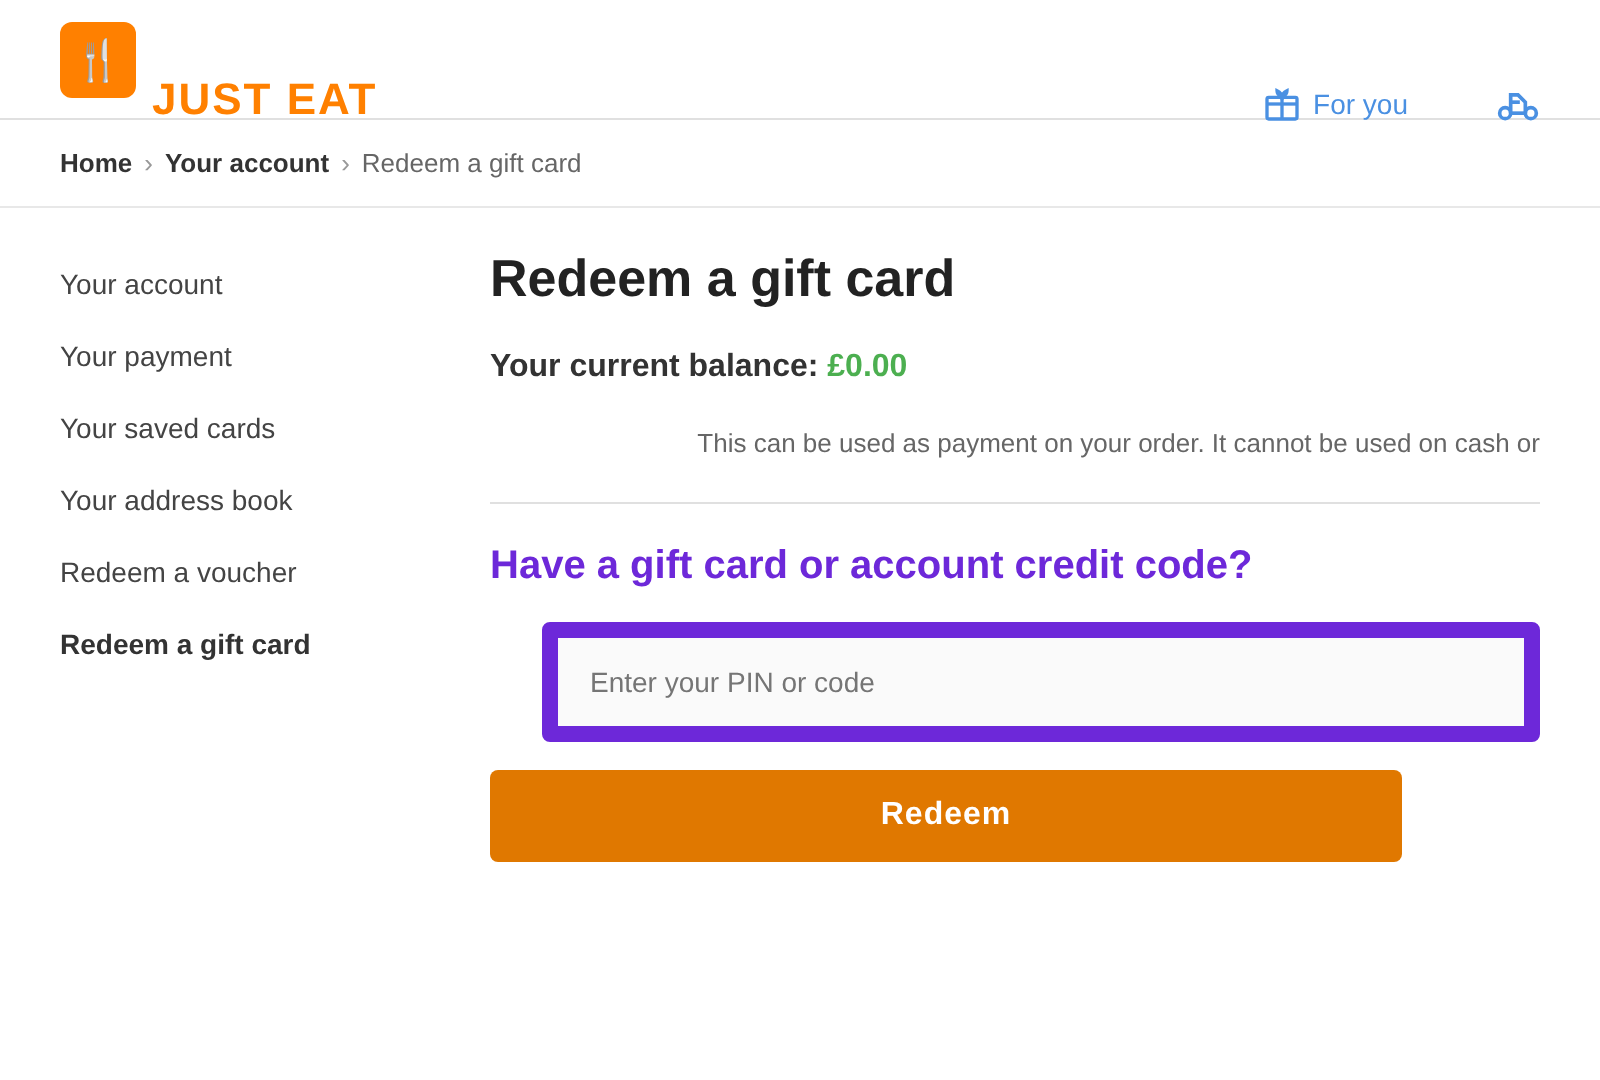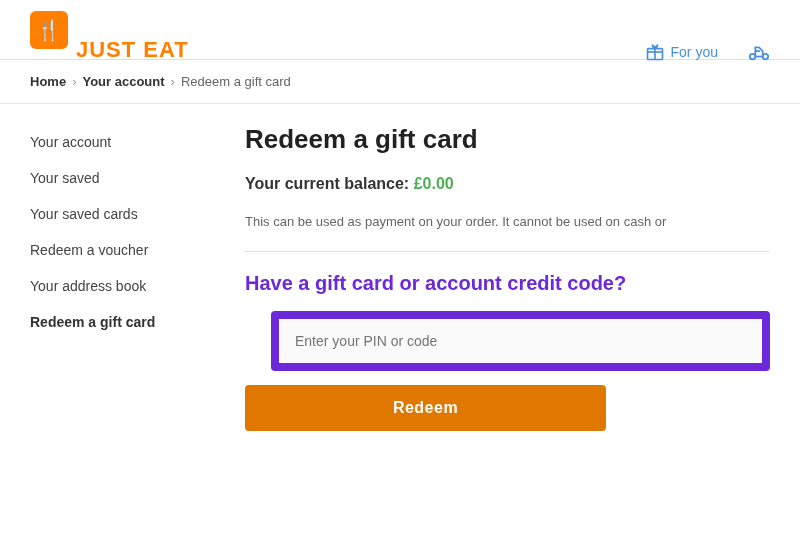--- a/index.html
+++ b/index.html
@@ -27,21 +27,21 @@
       font-size: 22px;
       font-weight: 900;
       color: #ff8000;
       letter-spacing: 1px;
       text-transform: uppercase;
       margin-top: 40px;
     }
     .header-nav {
       display: flex;
       align-items: center;
-      gap: 30px;
+      gap: 44px;
       margin-top: 44px;
     }
     .header-nav-item {
       display: flex;
       align-items: center;
       gap: 6px;
       color: #4a90e2;
       font-size: 14px;
       font-weight: 500;
       cursor: pointer;
@@ -113,20 +113,21 @@
     }
     .balance-amount {
       color: #4caf50;
       font-weight: 700;
     }
     .balance-note {
       font-size: 13px;
       color: #666;
       margin-bottom: 20px;
       line-height: 1.4;
+      text-align: right;
     }
     .divider {
       border: none;
       border-top: 1px solid #e0e0e0;
       margin: 20px 0;
     }
     .gift-card-title {
       font-size: 20px;
       font-weight: 700;
       color: #6d28d9;
@@ -147,21 +148,21 @@
       border: none;
       outline: none;
       background: #fafafa;
     }
     .redeem-btn {
       background: #e07800;
       color: #fff;
       border: none;
       border-radius: 4px;
       padding: 14px 0;
-      width: 361px;
+      width: 456px;
       font-size: 16px;
       font-weight: 700;
       cursor: pointer;
       letter-spacing: 0.5px;
     }
   </style>
 </head>
 <body>
 
 <header class="header">
@@ -203,24 +204,24 @@
   <span class="breadcrumb-sep">›</span>
   <a class="breadcrumb-link">Your account</a>
   <span class="breadcrumb-sep">›</span>
   <span class="breadcrumb-current">Redeem a gift card</span>
 </nav>
 
 <div class="main-layout">
 
   <aside class="sidebar">
     <a class="sidebar-item">Your account</a>
-    <a class="sidebar-item">Your saved</a>
+    <a class="sidebar-item">Your payment</a>
     <a class="sidebar-item">Your saved cards</a>
+    <a class="sidebar-item">Your address book</a>
     <a class="sidebar-item">Redeem a voucher</a>
-    <a class="sidebar-item">Your address book</a>
     <a class="sidebar-item active">Redeem a gift card</a>
   </aside>
 
   <main class="content">
     <h1 class="page-title">Redeem a gift card</h1>
 
     <p class="balance-line">
       <span>Your current balance: </span><span class="balance-amount">£0.00</span>
     </p>
     <p class="balance-note">This can be used as payment on your order. It cannot be used on cash or</p>

